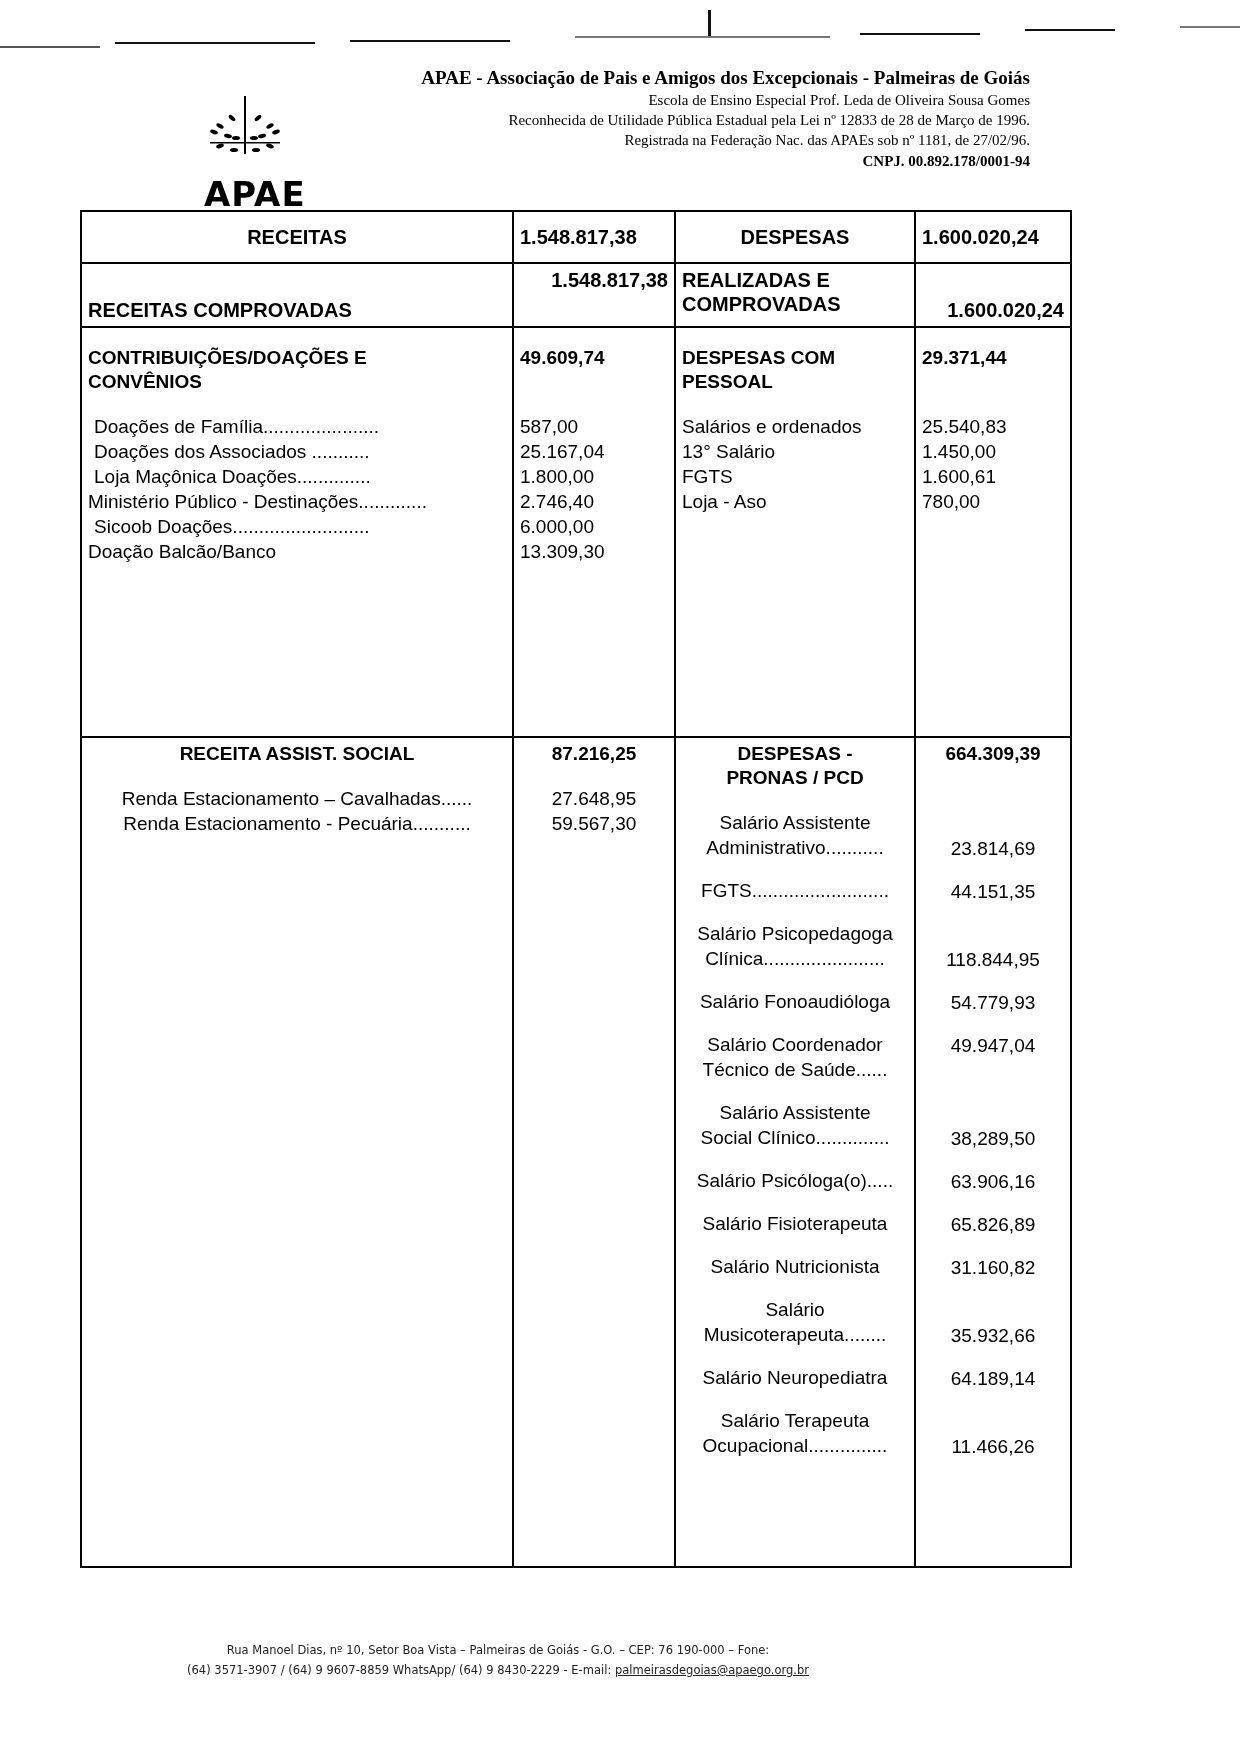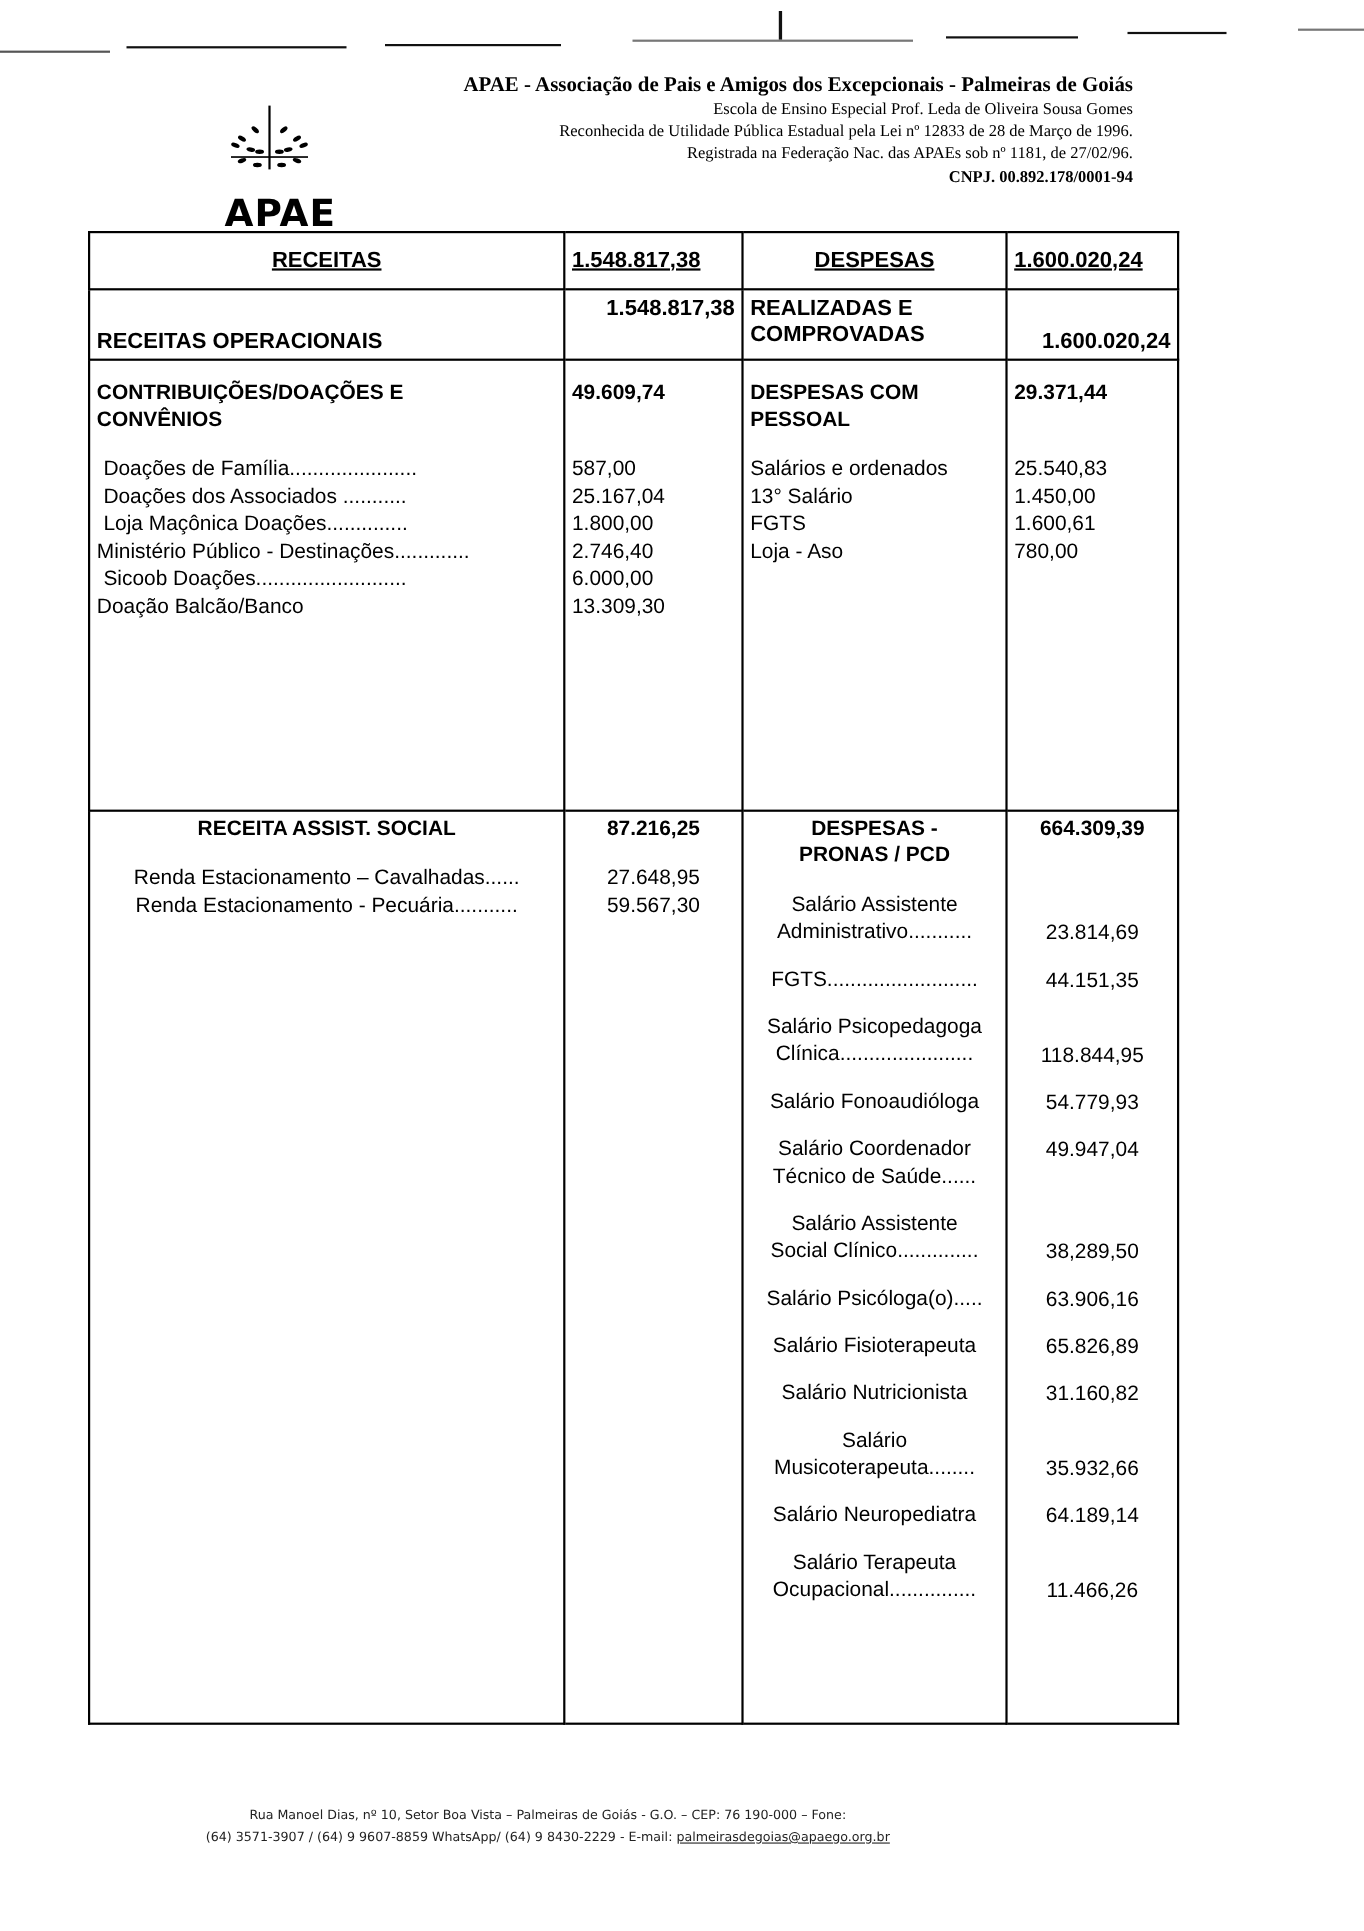--- a/index.html
+++ b/index.html
@@ -15,21 +15,21 @@
   .org-title { font-size: 19px; font-weight: bold; line-height: 24px; }
   .org-line { font-size: 15px; line-height: 20px; }
   .org-cnpj { font-size: 15px; font-weight: bold; line-height: 22px; }
 
   .report { position: absolute; left: 80px; top: 210px; width: 990px; border-collapse: collapse; table-layout: fixed; }
   .report td { border: 2px solid #000; vertical-align: top; padding: 4px 6px; font-size: 19px; line-height: 24px; }
   .report col.c1 { width: 432px; }
   .report col.c2 { width: 162px; }
   .report col.c3 { width: 240px; }
   .report col.c4 { width: 156px; }
-  .hdr td { text-align: center; vertical-align: middle; font-weight: bold; text-decoration: underline; height: 42px; font-size: 20px; }
+  .hdr td { text-align: center; vertical-align: middle; font-weight: bold; height: 42px; font-size: 20px; }
   .hdr td.num { text-align: left; }
   .r-op td { height: 54px; font-weight: bold; font-size: 20px; }
   .r-op td.bottom { vertical-align: bottom; }
   .r-op td.right { text-align: right; }
   .sec-title { font-weight: bold; font-size: 19px; line-height: 24px; }
   .item { line-height: 25px; white-space: nowrap; }
   .gap { height: 22px; }
   .r1 td { height: 400px; }
   .r2 td { height: 820px; text-align: center; }
   .pcd-item { margin-bottom: 18px; }
@@ -96,21 +96,21 @@
       <col class="c4">
     </colgroup>
   <tbody>
       <tr class="hdr">
     <td>RECEITAS</td>
     <td class="num">1.548.817,38</td>
     <td>DESPESAS</td>
     <td class="num">1.600.020,24</td>
   </tr>
   <tr class="r-op">
-    <td class="bottom">RECEITAS OPERACIONAIS</td>
+    <td class="bottom">RECEITAS COMPROVADAS</td>
     <td class="right">1.548.817,38</td>
     <td>
       <div>REALIZADAS E</div>
       <div>COMPROVADAS</div>
     </td>
     <td class="bottom right">1.600.020,24</td>
   </tr>
   <tr class="r1">
     <td>
       <div class="gap" style="height:14px"></div>

